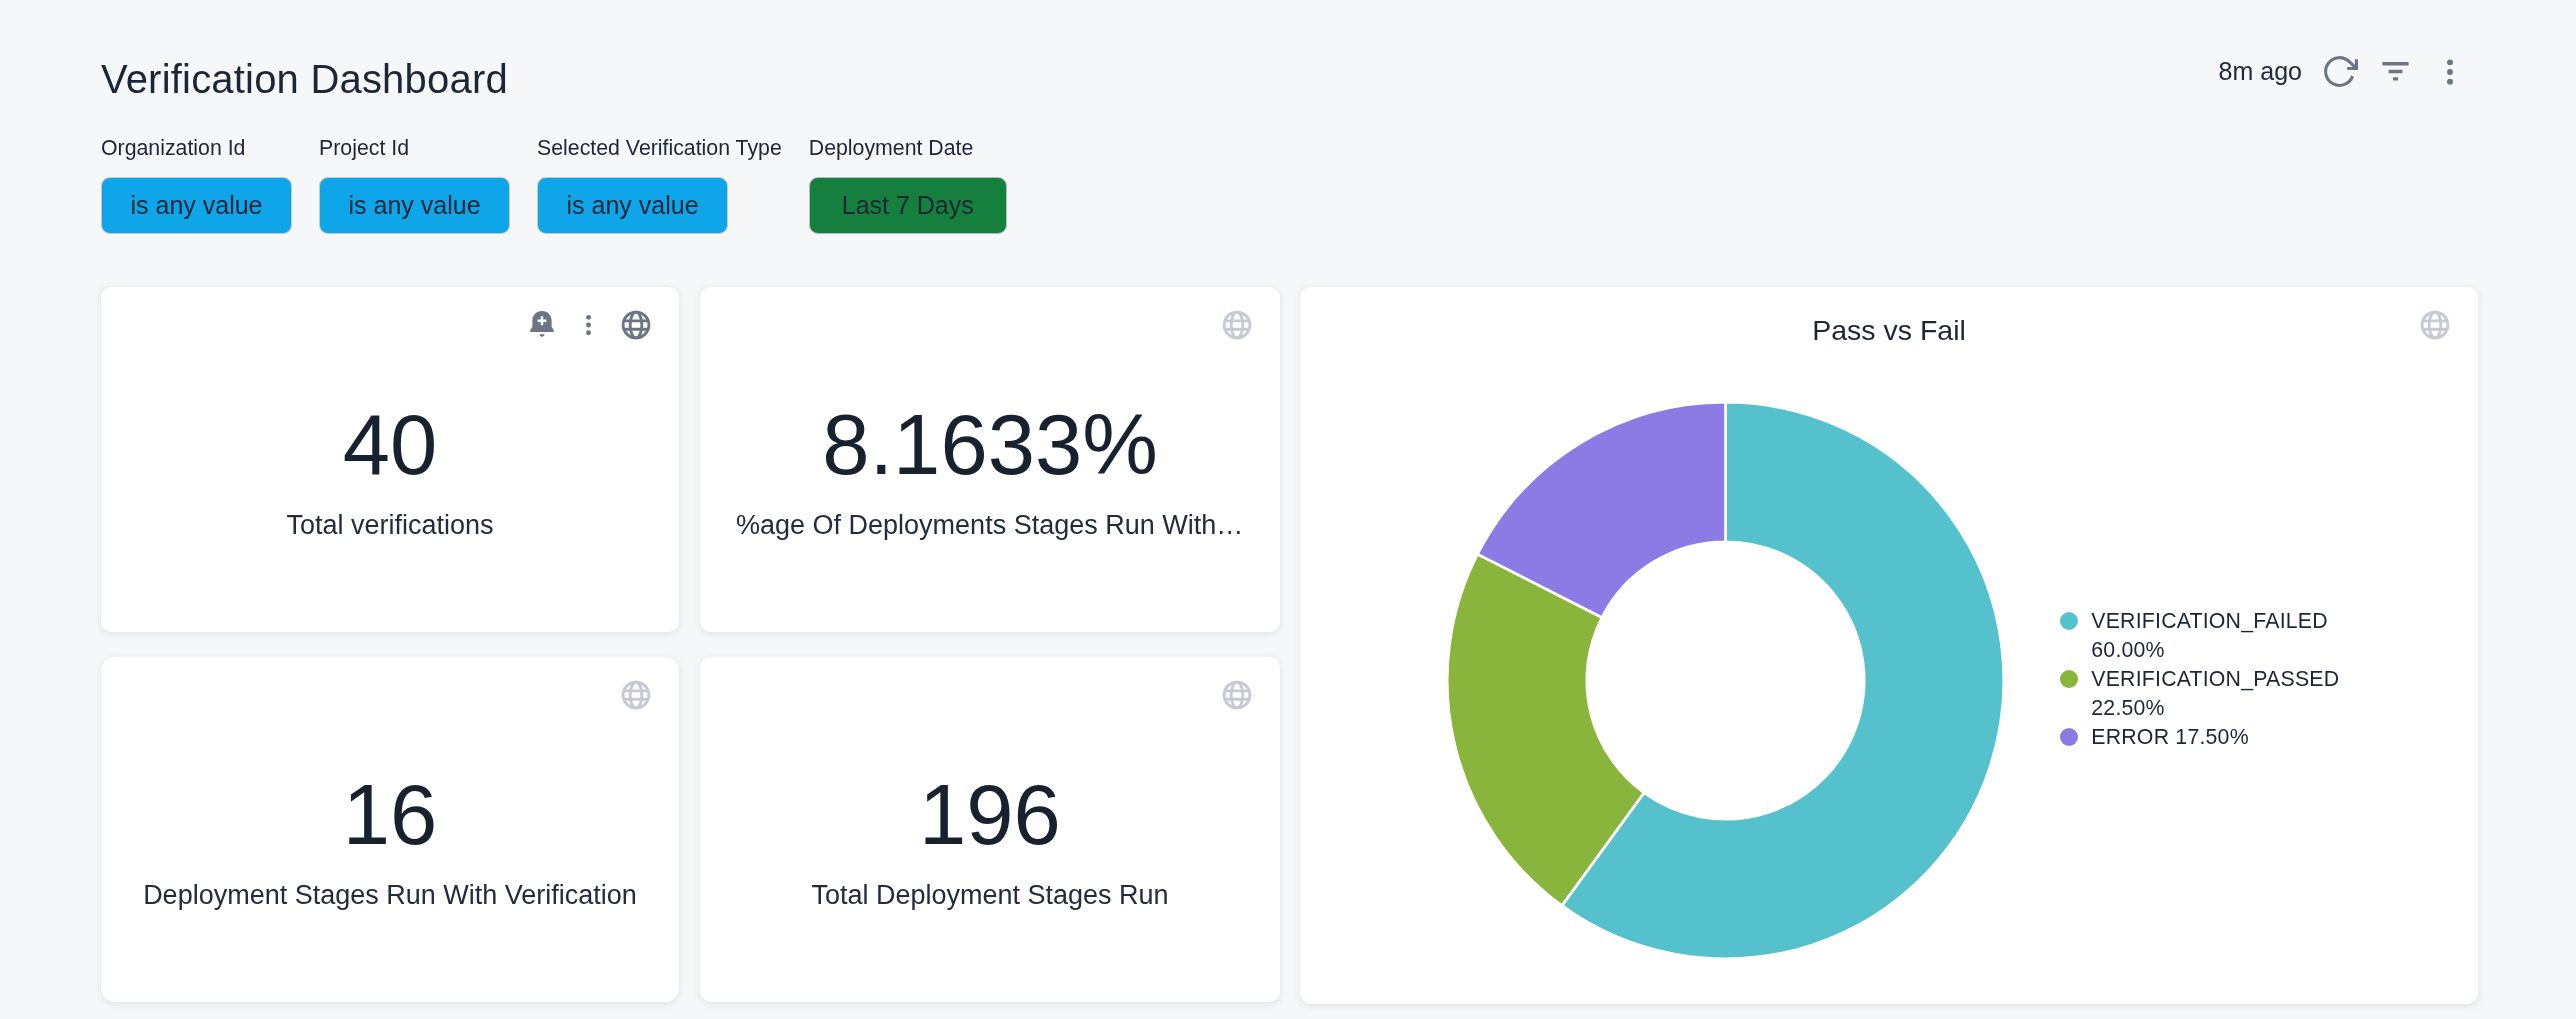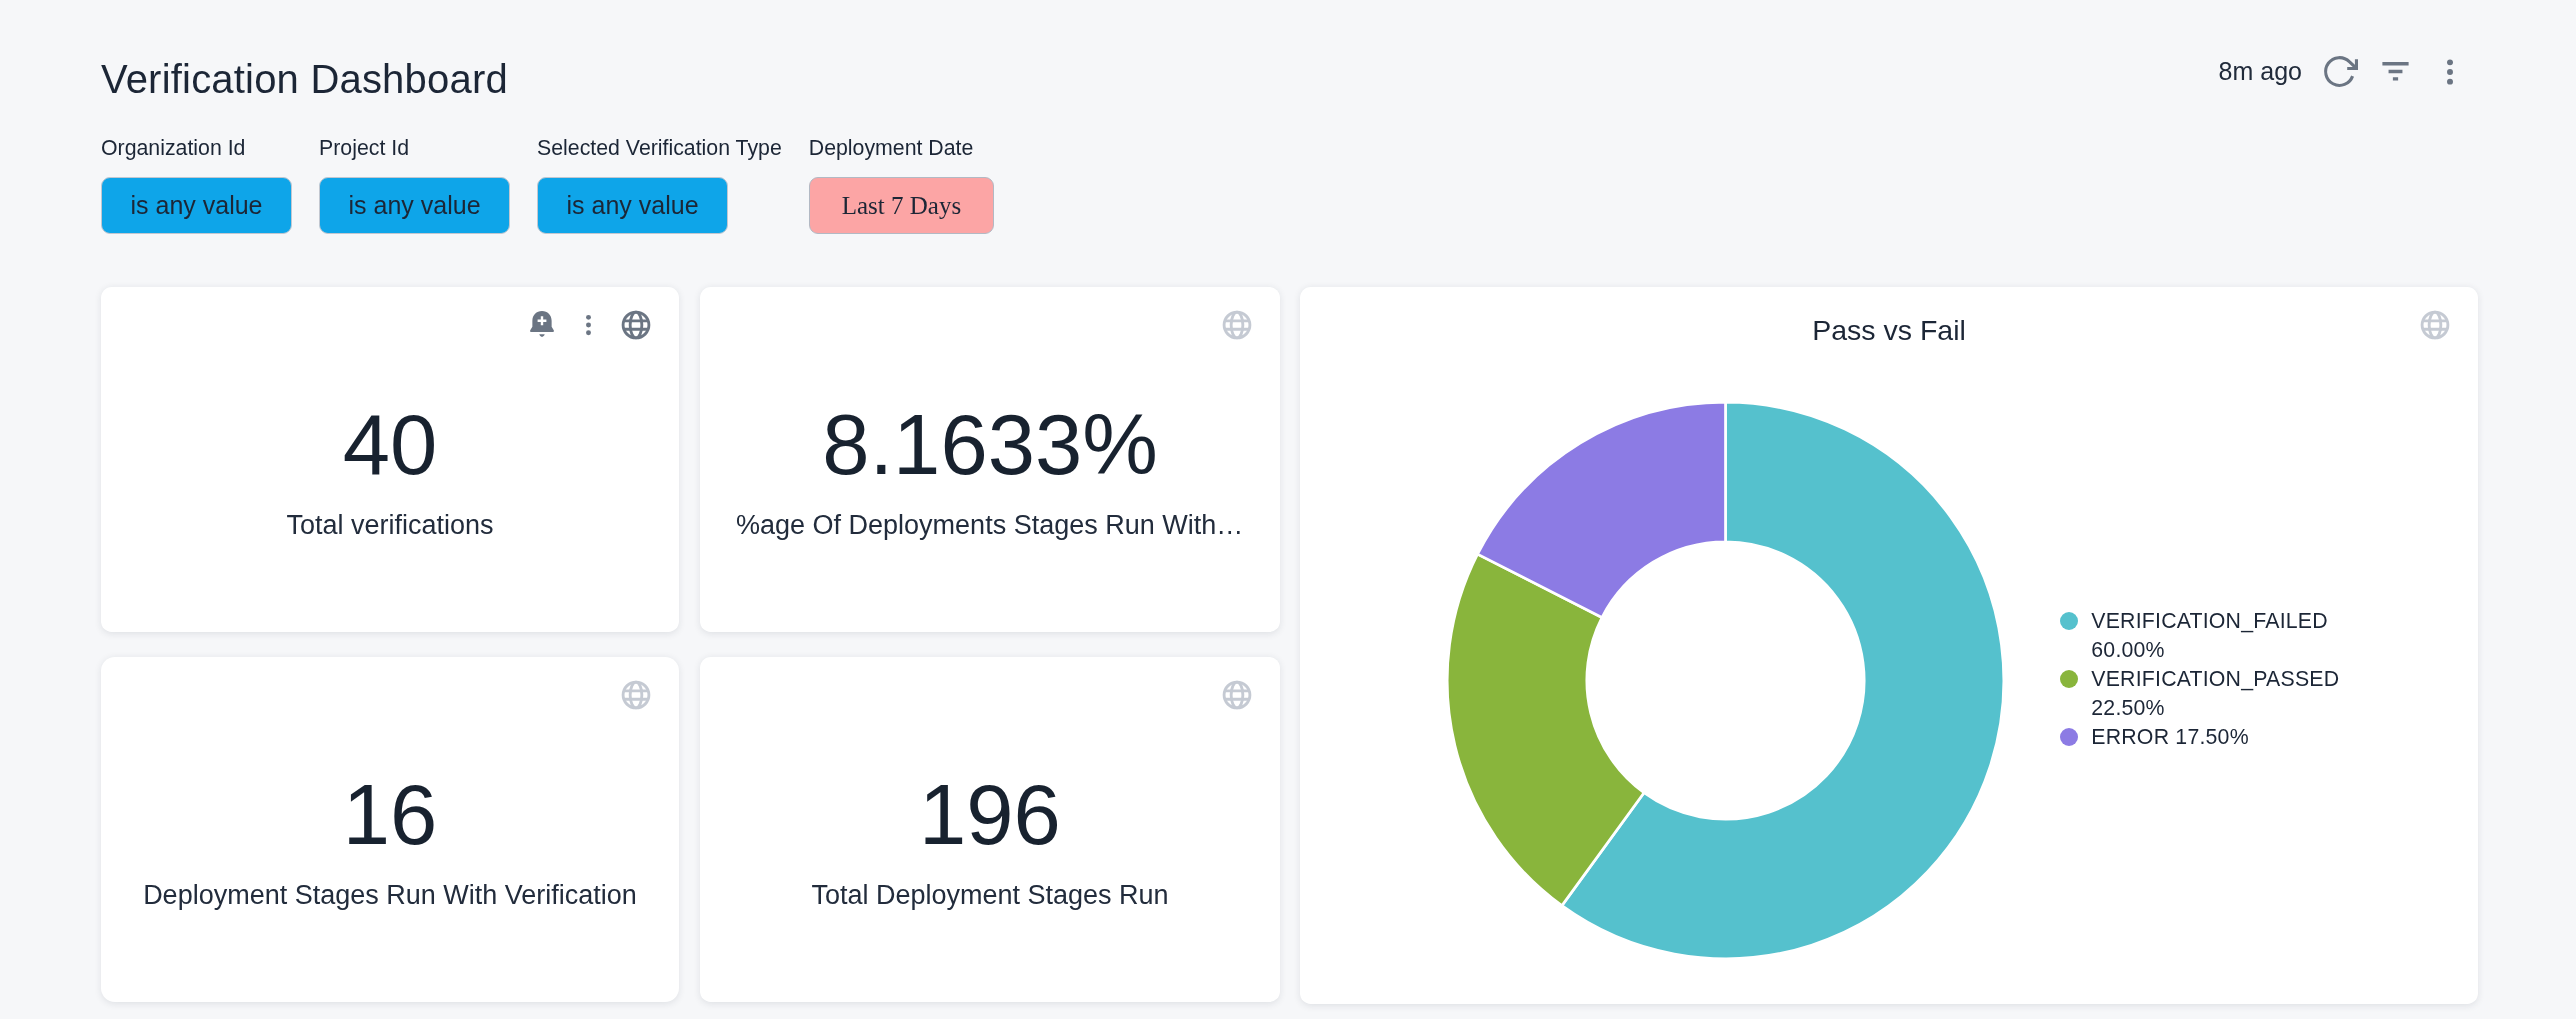--- a/index.html
+++ b/index.html
@@ -24,21 +24,21 @@
   .filters { position:absolute; left:101px; top:135px; display:flex; gap:27px; }
   .filter { display:flex; flex-direction:column; }
   .filter-label { font-size:21.3px; font-weight:500; color:#1c2636; line-height:26px; margin-bottom:16px; white-space:nowrap; }
   .filter-button {
     height:57px; padding:0 28.5px; background:#0ea5e9;
     border:1.8px solid #c2c7d0; border-radius:9px;
     font-family:"Liberation Sans", sans-serif; font-size:25px; color:#1c2636;
     display:flex; align-items:center; justify-content:center; cursor:pointer;
     align-self:flex-start; white-space:nowrap;
   }
-  .filter-button.active { background:#fca5a5; border-color:#b2b9c4; padding:0 32px;font-family:Liberation Serif, serif; }
+  .filter-button.active { background:#15803d; border-color:#b2b9c4; padding:0 32px; }
   
   .card {
     position:absolute; background:#ffffff; border-radius:10.7px;
     box-shadow:0 1.8px 7.1px rgba(25,35,55,0.10);
   }
   .card-t1 { left:101px;  top:287px; width:578px;  height:345px; }
   .card-t2 { left:700px;  top:287px; width:580px;  height:345px; }
   .card-t3 { left:101px;  top:657px; width:578px;  height:345px;border-radius:14px; }
   .card-t4 { left:700px;  top:657px; width:580px;  height:345px; }
   .card-chart { left:1300px; top:287px; width:1178px; height:717px; }

